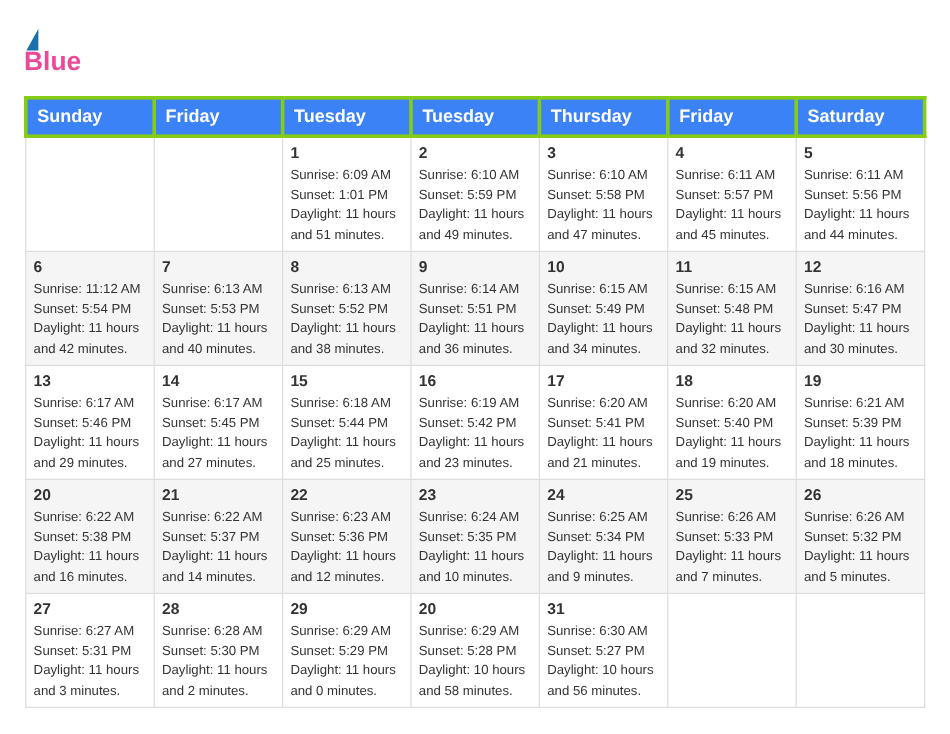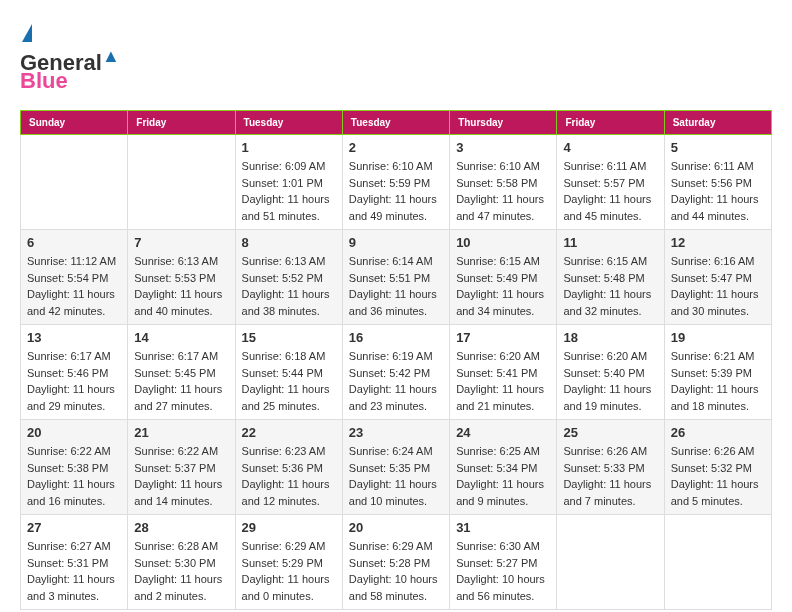--- a/index.html
+++ b/index.html
@@ -48,26 +48,26 @@
     .location-title {
       font-size: 16px;
       color: #555;
     }
     .calendar {
       width: 100%;
       border-collapse: collapse;
       border: 1px solid #ccc;
     }
     .calendar th {
-      background-color: #be185d;
+      background-color: #3b82f6;
       color: white;
       text-align: left;
       padding: 6px 8px;
-      font-size: 10px;
-      border: 1px solid #84cc16;
+      font-size: 15px;
+      border: 3px solid #84cc16;
     }
     .calendar td {
       vertical-align: top;
       padding: 5px 6px;
       font-size: 11px;
       color: #333;
       border: 1px solid #ddd;
       width: calc(100% / 7);
       min-height: 80px;
       background: #fff;
@@ -90,23 +90,20 @@
   </style>
 </head>
 <body>
 
 <div class="header">
   <div class="logo">
     <div class="logo-text">
       <span class="logo-general"></span>
       <span class="logo-triangle"></span>
       <br>
-    </div>
-    <div style="font-size:22px;font-weight:bold;">
-      <span style="color:#333;">General</span><span style="color:#1a6faf;font-size:18px;vertical-align:super;">▲</span>
     </div>
     <div style="font-size:22px;font-weight:bold;margin-top:-8px;">
       <span style="color:#ec4899;">Blue</span>
     </div>
   </div>
   <div class="title-block">
     <div class="month-title"></div>
     <div class="location-title"></div>
   </div>
 </div>

